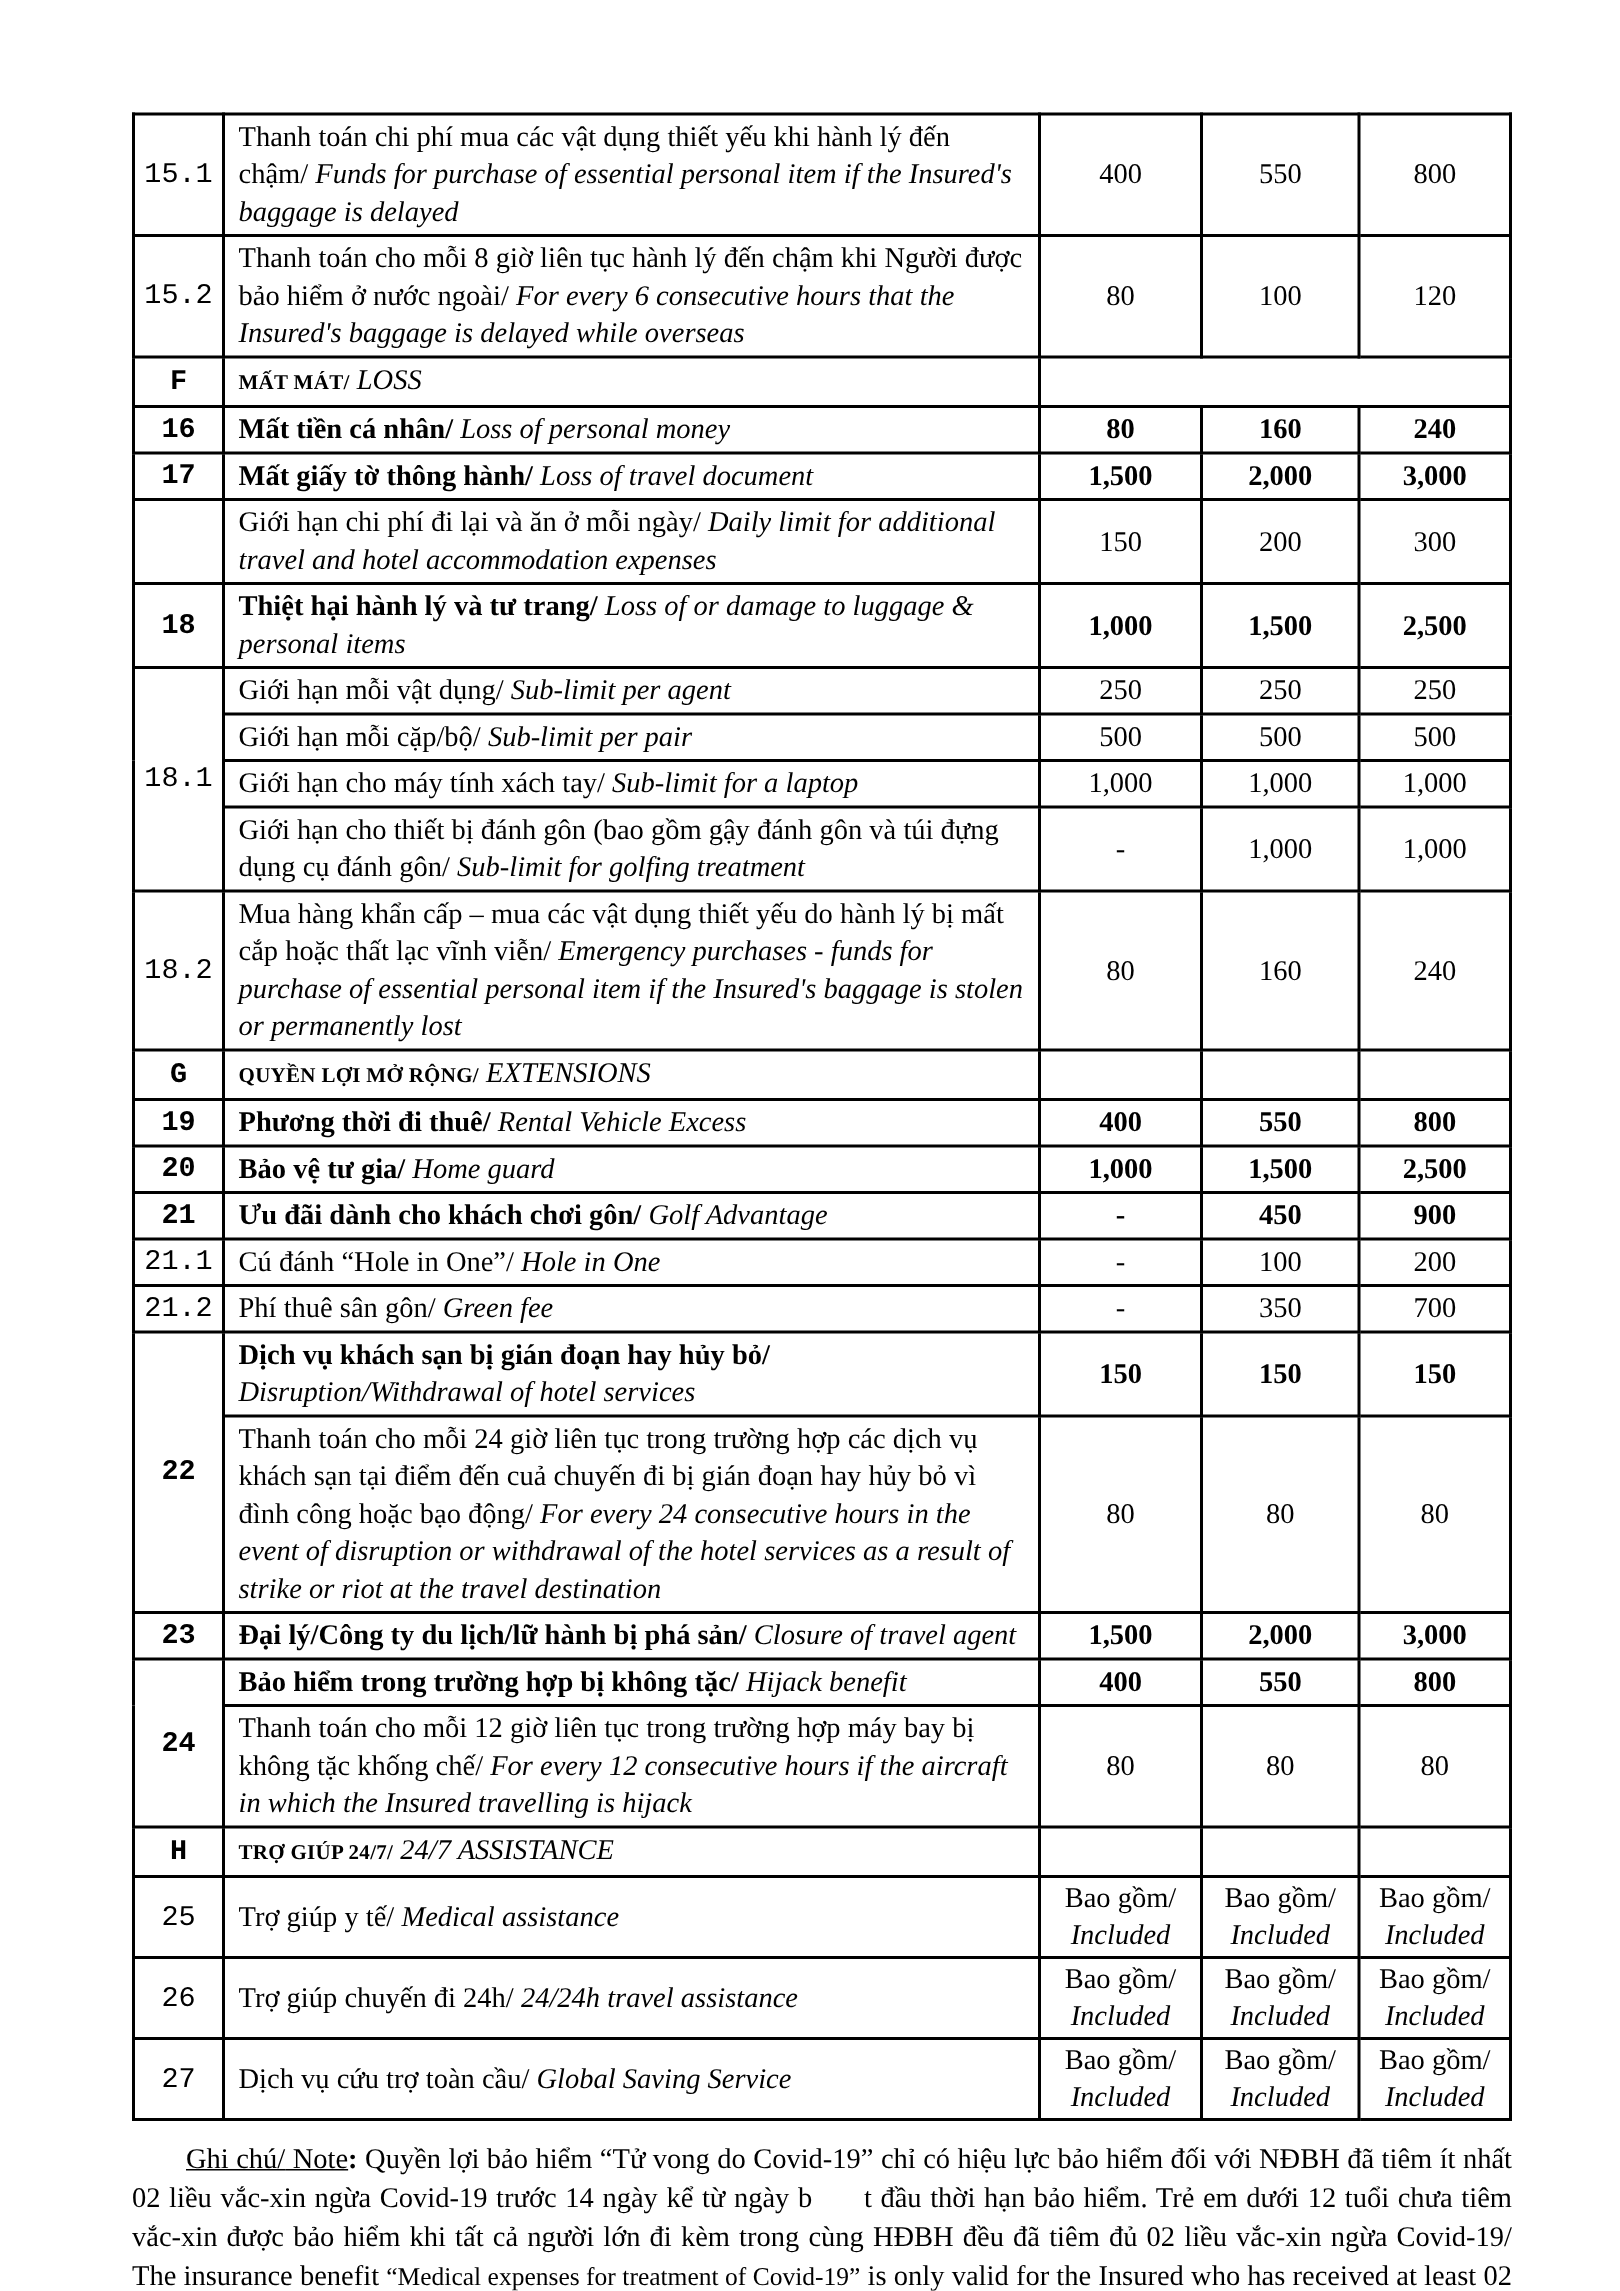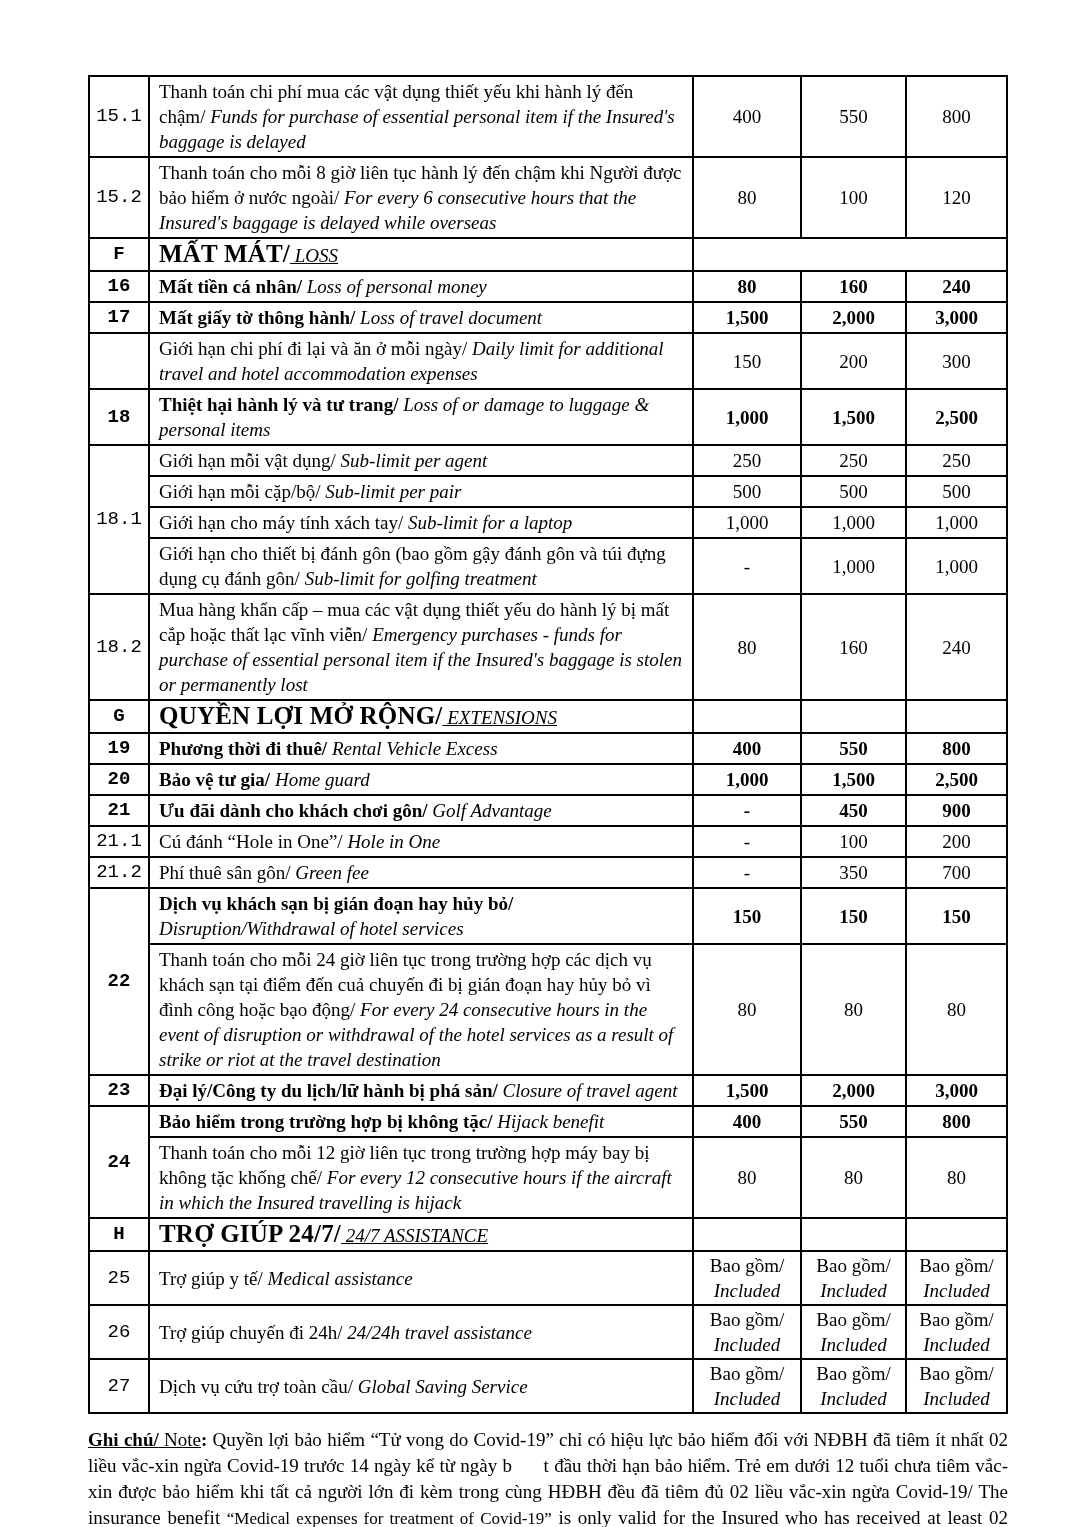--- a/index.html
+++ b/index.html
@@ -28,31 +28,31 @@
     line-height: 25px;
     padding: 1px 4px;
     overflow: hidden;
   }
   td.c-num { text-align: center; padding: 1px 2px; font-family: Liberation Mono, monospace; }
   td.c-desc { padding: 2px 9px; text-align: left; }
   td.c-val { text-align: center; }
   .bold { font-weight: bold; }
   .en { font-style: italic; }
   tr.section-row td { padding-top: 2px; padding-bottom: 2px; }
-  tr.section-row .vn { font-size: 25px; letter-spacing: 0.2px; }
-  tr.section-row .en { font-size: 19px; text-decoration: underline; }
+  tr.section-row .vn { font-size: 14px; letter-spacing: 0.2px; }
+  tr.section-row .en { font-size: 19px; }
   .note {
     width: 920px;
     margin: 13px 0 0 0;
     text-align: justify;
     font-size: 19px;
     line-height: 26px;
   }
   .note .lbl { text-decoration: underline; }
-  .note .lbl .vnb { font-weight: bold; }
+  .note .lbl .vnb { font-weight: normal; margin-left: 36px; }
   .note .it { }
   .note .quote-small { font-size: 17px; }
 </style>
 </head>
 <body>
 
 <div class="content">
 
   <table class="benefits">
     <colgroup>

